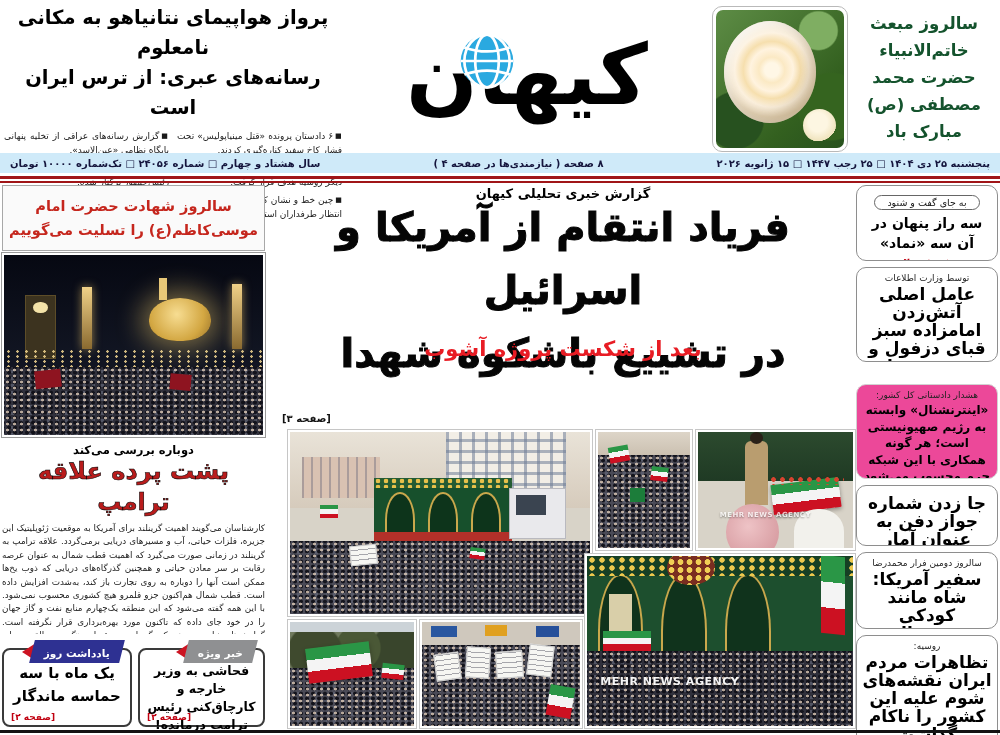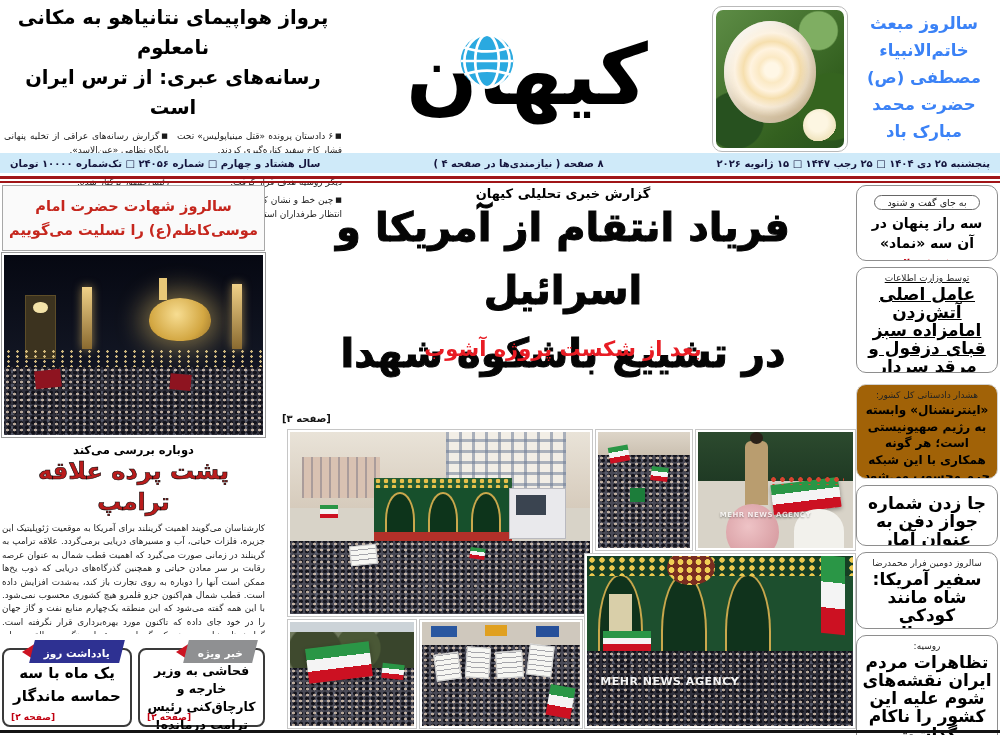--- a/index.html
+++ b/index.html
@@ -26,21 +26,21 @@
   .rose-ph { position:relative; width:100%; height:100%; border-radius:7px; overflow:hidden;
     background: radial-gradient(circle at 80% 15%, #7fae62 0 12%, transparent 13%),
                 radial-gradient(circle at 15% 80%, #27511f 0 18%, transparent 19%),
                 radial-gradient(circle at 90% 70%, #35641f 0 22%, transparent 23%),
                 linear-gradient(135deg,#5d8c45,#33601f 70%,#27511d); }
   .rose-main { position:absolute; left:6%; top:8%; width:72%; height:74%; border-radius:50%;
     background: radial-gradient(circle at 52% 48%, #fff7e6 0 10%, #fbe9c4 18%, #fff3df 30%, #f6dfae 40%, #fdf2e0 52%, #efe1c8 66%, #f8f0e2 78%, #e6d9c0 90%, rgba(0,0,0,0) 91%);
     box-shadow: inset -6px -8px 14px rgba(120,90,40,.35), inset 4px 6px 10px rgba(255,255,255,.8); }
   .rose-bud { position:absolute; right:6%; bottom:4%; width:26%; height:24%; border-radius:50%;
     background: radial-gradient(circle at 45% 40%, #fdf6e2 0 35%, #efe3bd 70%, rgba(0,0,0,0) 71%); }
-  .greet { color:#3b82f6; font-weight:800; font-size:16.5px; line-height:27px; text-align:center; }
+  .greet { color:#14532d; font-weight:800; font-size:16.5px; line-height:27px; text-align:center; }
 
   .dateline { background:#cfeaf9; display:flex; justify-content:space-between; align-items:center;
     padding:0 10px; font-size:10px; font-weight:700; color:#14143c; }
   .red-rule { border-top:3px solid #a01518; border-bottom:2px solid #a01518; height:7px; }
 
   
   .lead-kicker { text-align:center; font-weight:800; font-size:13px; color:#000; }
   .lead-headline { text-align:center; font-weight:800; font-size:40px; line-height:63px; color:#050505; -webkit-text-stroke:1px #050505; }
   .lead-sub { text-align:center; font-weight:800; font-size:21px; line-height:38px; color:#e81c24; }
   .pref { font-weight:800; font-size:10px; color:#111; }
@@ -58,21 +58,21 @@
   .banner { position:absolute; top:-10px; right:8px; display:flex; align-items:center; }
   .banner-bg { display:inline-block; transform:skewX(-14deg); padding:2px 12px; }
   .banner-bg.gray { background:#8f9092; }
   .banner-bg.blue { background:#2e3192; }
   .banner-txt { display:inline-block; transform:skewX(14deg); color:#fff; font-weight:800; font-size:10.5px; white-space:nowrap; }
   .chev { width:0; height:0; border-top:9px solid transparent; border-bottom:9px solid transparent; border-right:14px solid #cc1422; margin-right:-4px; }
 
   
   .sbox { position:absolute; left:856px; width:142px; border:1px solid #8e8e8e; border-radius:10px;
     background:#fff; text-align:center; padding:5px 5px 4px 5px; overflow:hidden; }
-  .sbox.gray { background:#a16207; border-color:#d2d2d2;text-align:center; }
+  .sbox.gray { background:#ec4899; border-color:#d2d2d2;text-align:center; }
   .sb-kicker { font-size:9px; color:#222; margin-bottom:2px; }
   .sb-title { font-size:17px; font-weight:800; line-height:18px; color:#000; }
   .sb-title.sm { font-size:12px; line-height:16.5px; }
   .sb-page { margin-top:3px; font-size:9.5px; font-weight:800; color:#c00010; }
   .sb-page .dia { font-size:7px; position:relative; top:-1px; }
   .sb-pill { display:inline-block; border:1px solid #666; border-radius:10px; padding:1px 12px; font-size:9.5px; color:#111; margin-bottom:3px; }
 
   
   .photo { position:absolute; border:2px solid #fff; outline:1px solid #c6c6c6; overflow:hidden; background:#d8d3c8; }
   .ly { position:absolute; }
@@ -131,22 +131,22 @@
   <div class="abs rose-box" style="left:712px;top:6px;width:136px;height:146px;">
     <div class="rose-ph">
       <div class="rose-main"></div>
       <div class="rose-bud"></div>
     </div>
   </div>
 
   <div class="abs greet" style="left:850px;top:10px;width:148px;">
     <div>سالروز مبعث</div>
     <div>خاتم‌الانبیاء</div>
+    <div>حضرت محمد</div>
     <div>مصطفی (ص)</div>
-    <div>حضرت محمد</div>
     <div>مبارک باد</div>
   </div>
 
   <div class="abs dateline" style="left:0;top:153px;width:1000px;height:20px;">
     <span>پنجشنبه ۲۵ دی ۱۴۰۴ □ ۲۵ رجب ۱۴۴۷ □ ۱۵ ژانویه ۲۰۲۶</span>
     <span>۸ صفحه ( نیازمندی‌ها در صفحه ۴ )</span>
     <span>سال هشتاد و چهارم □ شماره ۲۴۰۵۶ □ تک‌شماره ۱۰۰۰۰ تومان</span>
   </div>
   <div class="abs red-rule" style="left:0;top:176px;width:1000px;"></div>
 
@@ -283,21 +283,21 @@
     <div class="txt" style="font-size:15px;line-height:23px;">یک ماه با سه حماسه ماندگار</div>
     <div class="pg">[صفحه ۲]</div>
   </div>
 
   <div class="sbox" style="top:185px;height:76px;">
     <div class="sb-pill">به جای گفت و شنود</div>
     <div class="sb-title" style="font-size:14px;line-height:20px;">سه راز پنهان در آن سه «نماد»</div>
     <div class="sb-page"><span class="dia">◆</span> <span>صفحه ۲</span></div>
   </div>
 
-  <div class="sbox" style="top:267px;height:106px;text-decoration:underline;">
+  <div class="sbox" style="top:267px;height:95px;">
     <div class="sb-kicker">توسط وزارت اطلاعات</div>
     <div class="sb-title">عامل اصلی آتش‌زدن امامزاده سبز قبای دزفول و مرقد سردار شهید رشید بازداشت شد</div>
 
   </div>
 
   <div class="sbox gray" style="top:384px;height:95px;">
     <div class="sb-kicker">هشدار دادستانی کل کشور:</div>
     <div class="sb-title sm">«اینترنشنال» وابسته به رژیم صهیونیستی است؛ هر گونه همکاری با این شبکه جرم محسوب می‌شود</div>
 
   </div>

